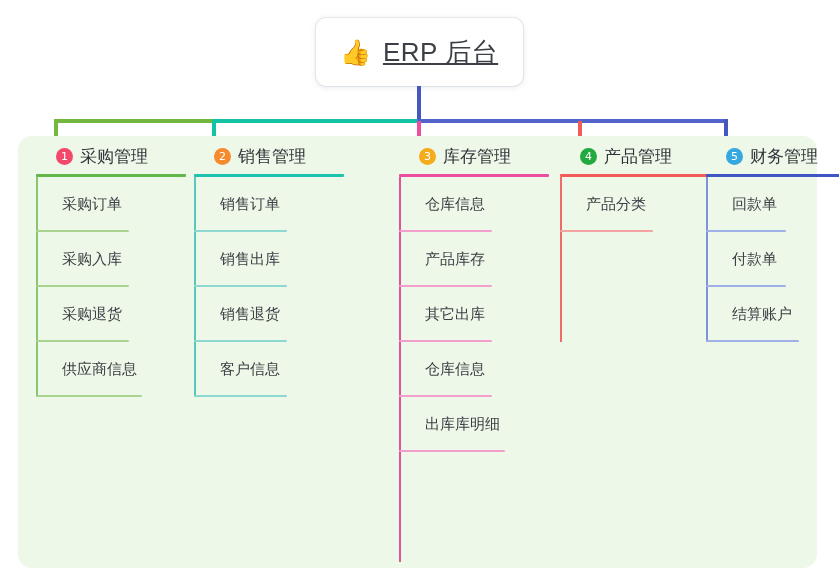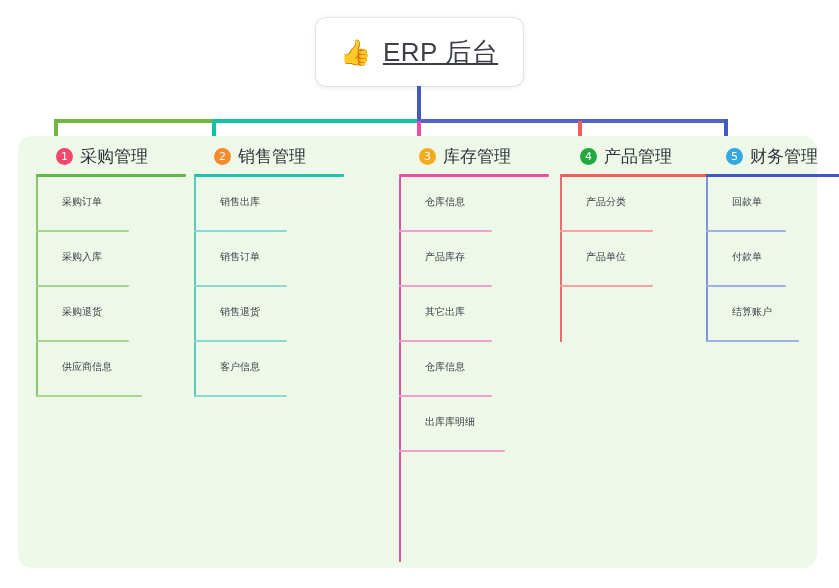--- a/index.html
+++ b/index.html
@@ -158,21 +158,21 @@
   }
   .leaf {
     position: relative;
     height: 55px;
     box-sizing: border-box;
   }
   .leaf-text {
     position: absolute;
     left: 26px;
     top: 18px;
-    font-size: 10px;
+    font-size: 15px;
     color: #3b3e44;
     white-space: nowrap;
   }
   .leaf-rule {
     position: absolute;
     left: 0;
     bottom: 0;
     height: 2px;
     border-radius: 1px;
   }
@@ -239,28 +239,28 @@
       </div>
       <div class="column" id="col-2">
         <div class="col-head">
           <span class="badge" style="background: rgb(245, 138, 46);">2</span>
           <span class="col-title">销售管理</span>
         </div>
         <div class="col-rule" style="background: rgb(30, 195, 174);"></div>
         <div class="col-body">
           <div class="spine" style="background: rgb(85, 201, 189); height: 220px;"></div>
           <div class="leaf">
+            <span class="leaf-text">销售订单</span>
+            <div class="leaf-rule" style="background: rgb(141, 217, 209); width: 93px;"></div>
+          </div>
+          <div class="leaf">
             <span class="leaf-text">销售出库</span>
             <div class="leaf-rule" style="background: rgb(141, 217, 209); width: 93px;"></div>
           </div>
           <div class="leaf">
-            <span class="leaf-text">销售订单</span>
-            <div class="leaf-rule" style="background: rgb(141, 217, 209); width: 93px;"></div>
-          </div>
-          <div class="leaf">
             <span class="leaf-text">销售退货</span>
             <div class="leaf-rule" style="background: rgb(141, 217, 209); width: 93px;"></div>
           </div>
           <div class="leaf">
             <span class="leaf-text">客户信息</span>
             <div class="leaf-rule" style="background: rgb(141, 217, 209); width: 93px;"></div>
           </div>
         </div>
       </div>
       <div class="column" id="col-3">
@@ -298,24 +298,20 @@
           <span class="badge" style="background: rgb(34, 169, 63);">4</span>
           <span class="col-title">产品管理</span>
         </div>
         <div class="col-rule" style="background: rgb(243, 91, 91);"></div>
         <div class="col-body">
           <div class="spine" style="background: rgb(240, 106, 106); height: 165px;"></div>
           <div class="leaf">
             <span class="leaf-text">产品分类</span>
             <div class="leaf-rule" style="background: rgb(245, 162, 162); width: 93px;"></div>
           </div>
-          <div class="leaf">
-            <span class="leaf-text">产品单位</span>
-            <div class="leaf-rule" style="background: rgb(245, 162, 162); width: 93px;"></div>
-          </div>
         </div>
       </div>
       <div class="column" id="col-5">
         <div class="col-head">
           <span class="badge" style="background: rgb(52, 168, 223);">5</span>
           <span class="col-title">财务管理</span>
         </div>
         <div class="col-rule" style="background: rgb(63, 86, 196);"></div>
         <div class="col-body">
           <div class="spine" style="background: rgb(127, 146, 220); height: 165px;"></div>

